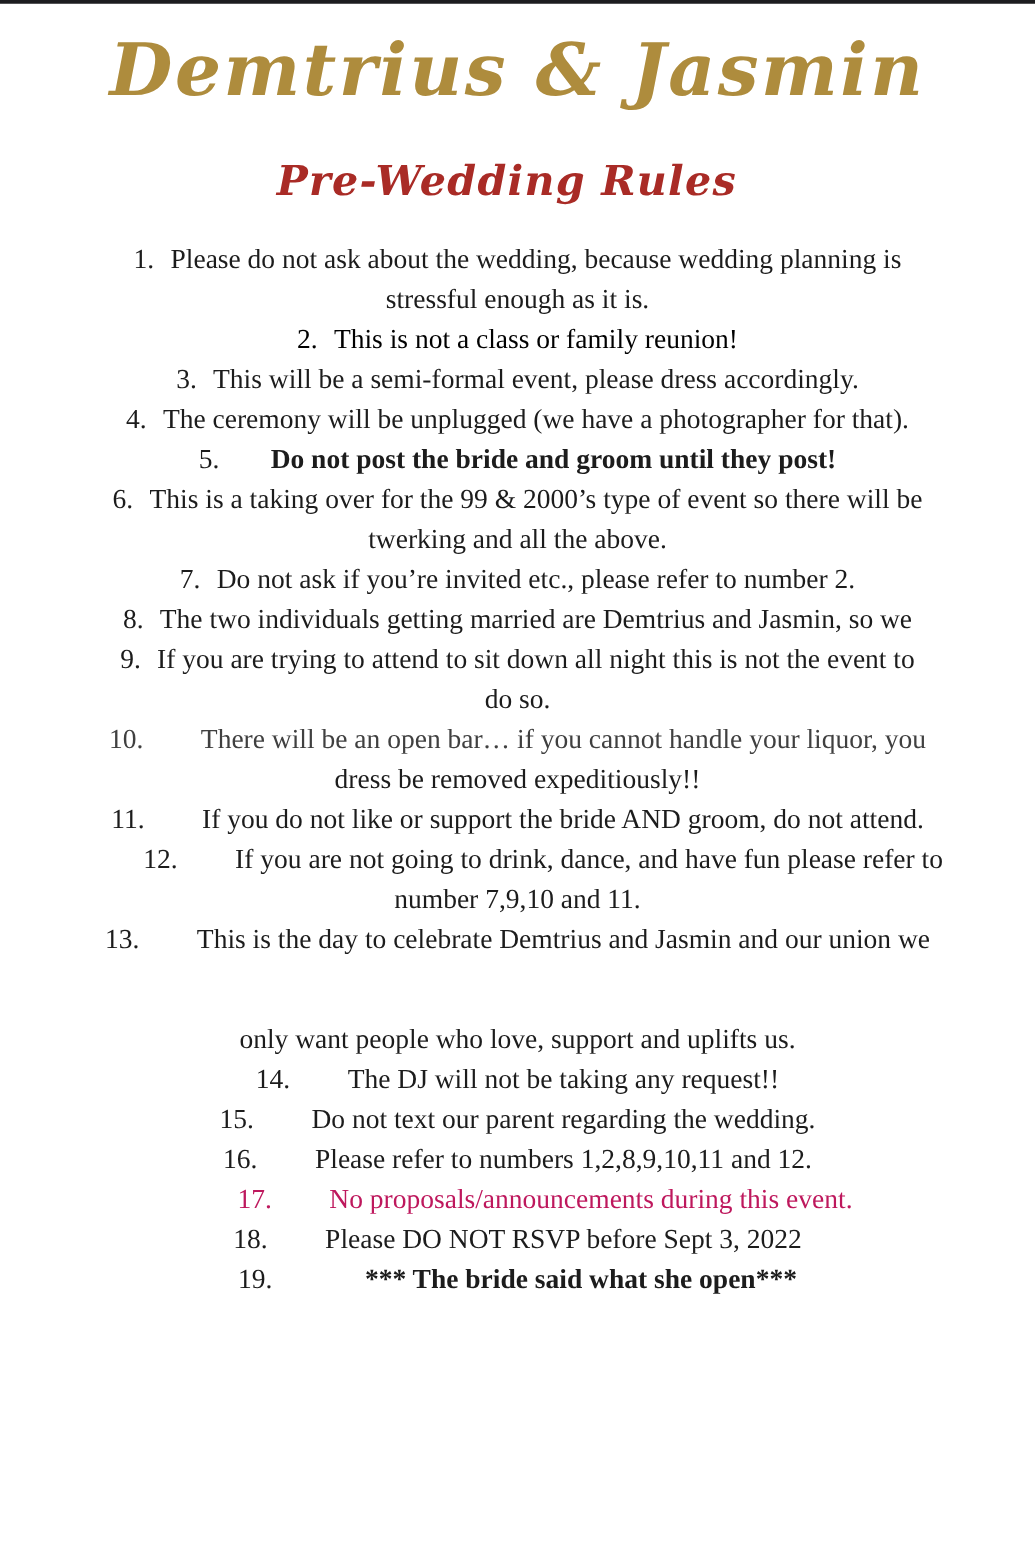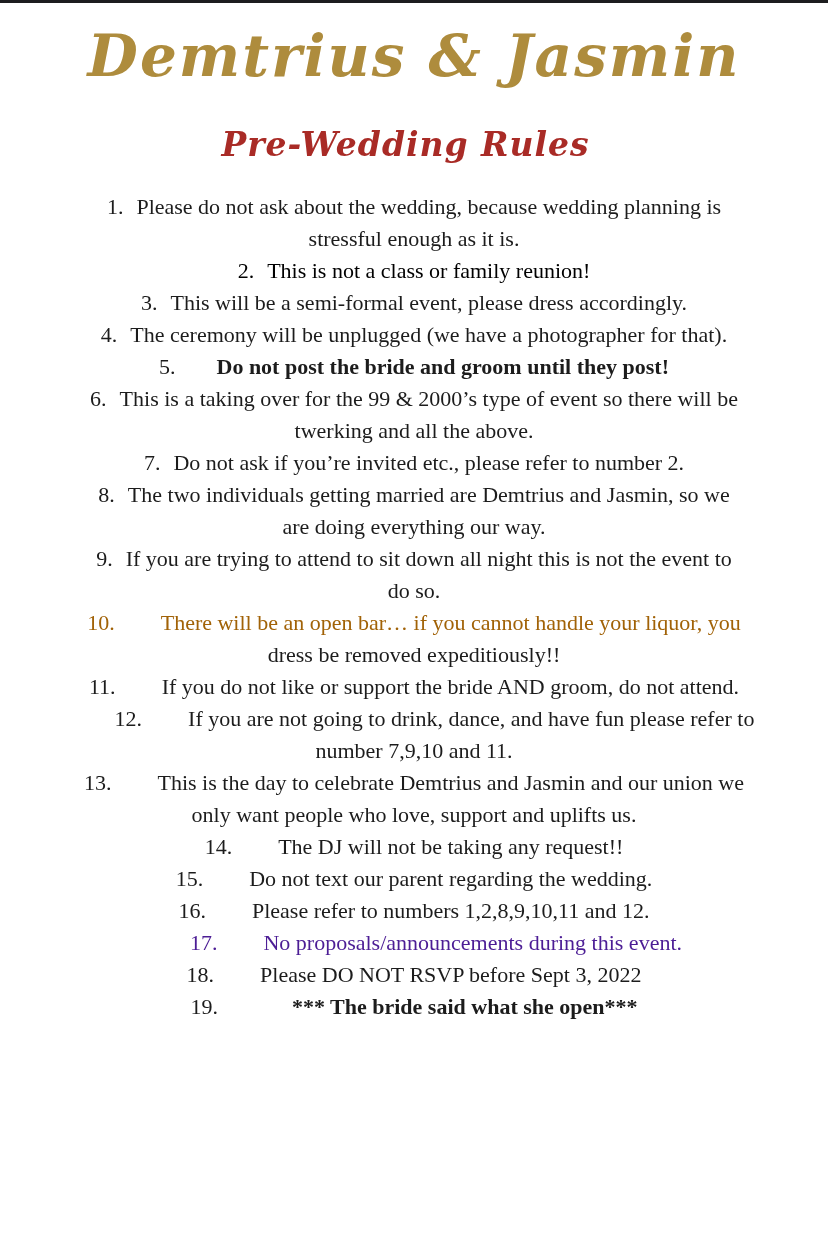--- a/index.html
+++ b/index.html
@@ -95,52 +95,51 @@
       </div>
       <div class="rule">
         <div class="line" style="color: rgb(28, 28, 28);"><span class="num">6.</span><span class="gap-sm"></span><span class="txt">This is a taking over for the 99 &amp; 2000’s type of event so there will be</span></div>
         <div class="line" style="color: rgb(28, 28, 28);"><span class="txt">twerking and all the above.</span></div>
       </div>
       <div class="rule">
         <div class="line" style="color: rgb(28, 28, 28);"><span class="num">7.</span><span class="gap-sm"></span><span class="txt">Do not ask if you’re invited etc., please refer to number 2.</span></div>
       </div>
       <div class="rule">
         <div class="line" style="color: rgb(28, 28, 28);"><span class="num">8.</span><span class="gap-sm"></span><span class="txt">The two individuals getting married are Demtrius and Jasmin, so we</span></div>
-        <div class="line" style="color: rgb(28, 28, 28);"><span class="txt">are doing everything our way.</span></div>
       </div>
       <div class="rule">
         <div class="line" style="color: rgb(28, 28, 28);"><span class="num">9.</span><span class="gap-sm"></span><span class="txt">If you are trying to attend to sit down all night this is not the event to</span></div>
         <div class="line" style="color: rgb(28, 28, 28);"><span class="txt">do so.</span></div>
       </div>
       <div class="rule">
-        <div class="line" style="color: #a16207;"><span class="num">10.</span><span class="gap-lg"></span><span class="txt">There will be an open bar… if you cannot handle your liquor, you</span></div>
+        <div class="line" style="color: #404040;"><span class="num">10.</span><span class="gap-lg"></span><span class="txt">There will be an open bar… if you cannot handle your liquor, you</span></div>
         <div class="line" style="color: rgb(28, 28, 28);"><span class="txt">dress be removed expeditiously!!</span></div>
       </div>
       <div class="rule">
         <div class="line" style="color: rgb(28, 28, 28);"><span class="num">11.</span><span class="gap-lg"></span><span class="txt">If you do not like or support the bride AND groom, do not attend.</span></div>
       </div>
       <div class="rule">
         <div class="line" style="color: rgb(28, 28, 28); padding-left: 41px;"><span class="num">12.</span><span class="gap-lg"></span><span class="txt">If you are not going to drink, dance, and have fun please refer to</span></div>
         <div class="line" style="color: rgb(28, 28, 28);"><span class="txt">number 7,9,10 and 11.</span></div>
       </div>
       <div class="rule">
         <div class="line" style="color: rgb(28, 28, 28);"><span class="num">13.</span><span class="gap-lg"></span><span class="txt">This is the day to celebrate Demtrius and Jasmin and our union we</span></div>
-        <div class="line" style="color: rgb(28, 28, 28);"><span class="txt">only want people who love, support and uplifts us.</span></div>
+        <div class="line" style="color: rgb(28, 28, 28); margin-top: 48px;"><span class="txt">only want people who love, support and uplifts us.</span></div>
       </div>
       <div class="rule">
         <div class="line" style="color: rgb(28, 28, 28);"><span class="num">14.</span><span class="gap-lg"></span><span class="txt">The DJ will not be taking any request!!</span></div>
       </div>
       <div class="rule">
         <div class="line" style="color: rgb(28, 28, 28);"><span class="num">15.</span><span class="gap-lg"></span><span class="txt">Do not text our parent regarding the wedding.</span></div>
       </div>
       <div class="rule">
         <div class="line" style="color: rgb(28, 28, 28);"><span class="num">16.</span><span class="gap-lg"></span><span class="txt">Please refer to numbers 1,2,8,9,10,11 and 12.</span></div>
       </div>
       <div class="rule">
-        <div class="line" style="color: #4c1d95; margin-left: 44px;"><span class="num">17.</span><span class="gap-lg"></span><span class="txt">No proposals/announcements during this event.</span></div>
+        <div class="line" style="color: #be185d; margin-left: 44px;"><span class="num">17.</span><span class="gap-lg"></span><span class="txt">No proposals/announcements during this event.</span></div>
       </div>
       <div class="rule">
         <div class="line" style="color: rgb(28, 28, 28);"><span class="num">18.</span><span class="gap-lg"></span><span class="txt">Please DO NOT RSVP before Sept 3, 2022</span></div>
       </div>
       <div class="rule">
         <div class="line" style="color: rgb(28, 28, 28);"><span class="num">19.</span><span class="gap-lg"></span><span class="txt bold">*** The bride said what she open***</span></div>
       </div>
     </div>
 </div>
 

